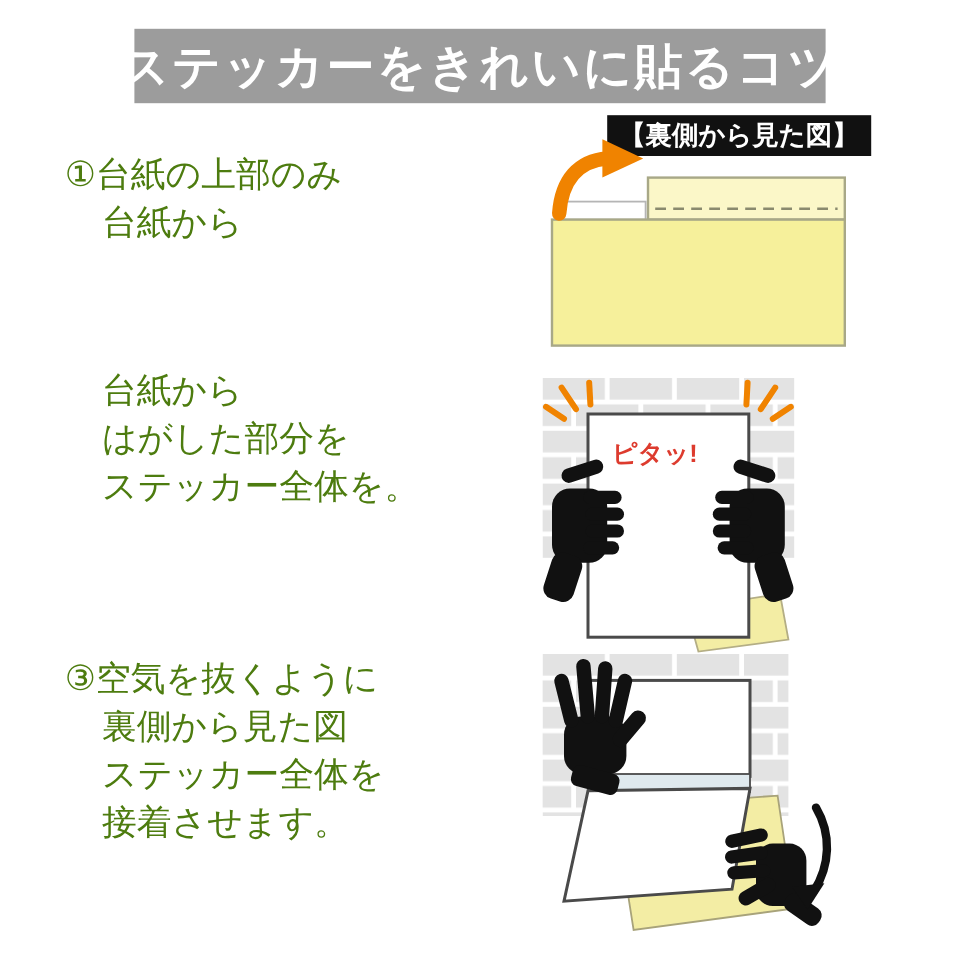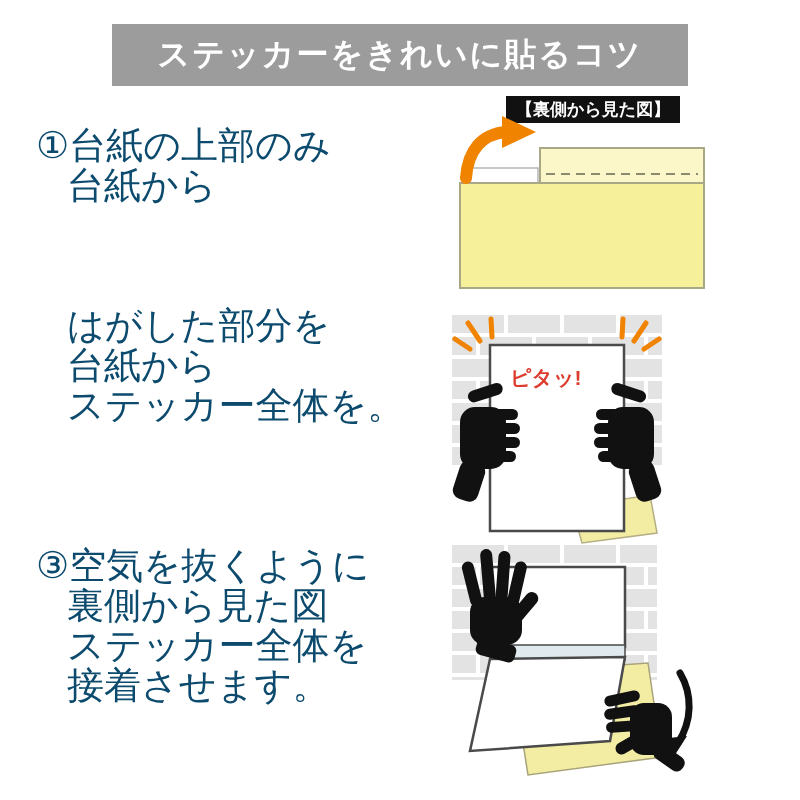--- a/index.html
+++ b/index.html
@@ -3,28 +3,28 @@
 <meta charset="utf-8">
 <style>
   html,body{margin:0;padding:0;background:#ffffff;}
   .canvas{
     position:relative;width:800px;height:800px;background:#ffffff;overflow:hidden;
     font-family:"Liberation Sans","DejaVu Sans",sans-serif;
   }
   .header{
     position:absolute;left:112px;top:24px;width:576px;height:62px;
     background:#9c9c9c;color:#ffffff;display:flex;align-items:center;justify-content:center;
-    font-size:32px;font-weight:bold;letter-spacing:2px;white-space:nowrap;
+    font-size:40px;font-weight:bold;letter-spacing:2px;white-space:nowrap;
   }
   .diagram-label{
     position:absolute;left:506px;top:96px;background:#111111;color:#ffffff;
-    font-size:17px;font-weight:bold;padding:2px 10px;white-space:nowrap;
+    font-size:22px;font-weight:bold;padding:2px 10px;white-space:nowrap;
   }
   .step{
-    position:absolute;left:36px;color:#0c4a6e;font-size:37px;line-height:40px;white-space:nowrap;
+    position:absolute;left:54px;color:#4d7c0f;font-size:29px;line-height:40px;white-space:nowrap;
   }
   .step .line{padding-left:31px;}
   .step .line.first{padding-left:0;}
   .illu{position:absolute;}
 </style>
 </head>
 <body>
 
 <div class="canvas">
 
@@ -42,22 +42,22 @@
     <rect x="88" y="36" width="164" height="35" fill="#fbf7c8" stroke="#a8a887" stroke-width="2"></rect>
     <line x1="94" y1="62" x2="246" y2="62" stroke="#8a8a6e" stroke-width="2" stroke-dasharray="9 6"></line>
     <rect x="8" y="71" width="244" height="105" stroke="#a8a887" stroke-width="2" fill="#f6f09b"></rect>
     <g>
       <path d="M14,66 C16,38 30,22 54,20" fill="none" stroke="#f08300" stroke-width="12" stroke-linecap="round"></path>
       <polygon points="50,4 84,20 50,36" fill="#f08300"></polygon>
     </g>
   </svg>
 
   <div class="step" style="top:306px">
+    <div class="line">台紙から</div>
     <div class="line">はがした部分を</div>
-    <div class="line">台紙から</div>
     <div class="line">ステッカー全体を。</div>
   </div>
 
   <svg class="illu" style="left:452px;top:315px" width="210" height="230" viewBox="0 0 210 230">
     <defs>
       <pattern id="bricks2" width="56" height="44" patternUnits="userSpaceOnUse">
         <rect width="56" height="44" fill="#ffffff"></rect>
         <rect x="0" y="0" width="52" height="18" fill="#e3e3e3"></rect>
         <rect x="-28" y="22" width="52" height="18" fill="#e3e3e3"></rect>
         <rect x="28" y="22" width="52" height="18" fill="#e3e3e3"></rect>

